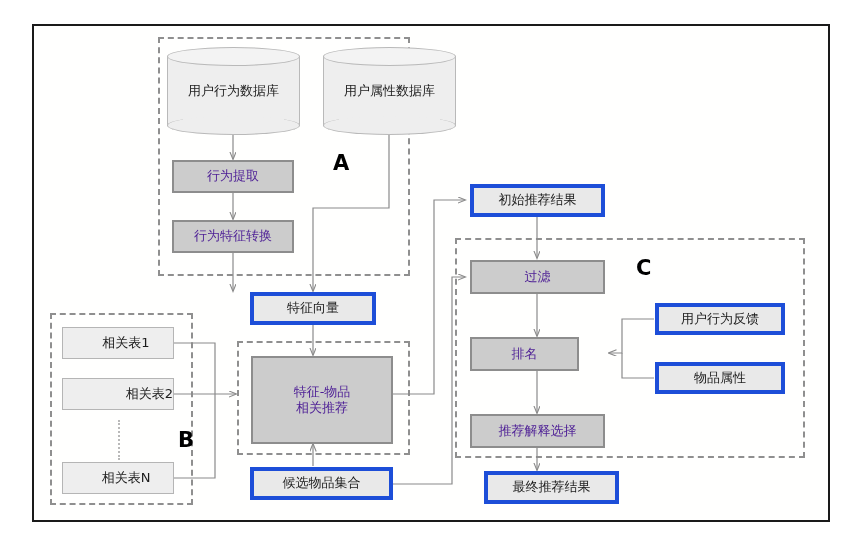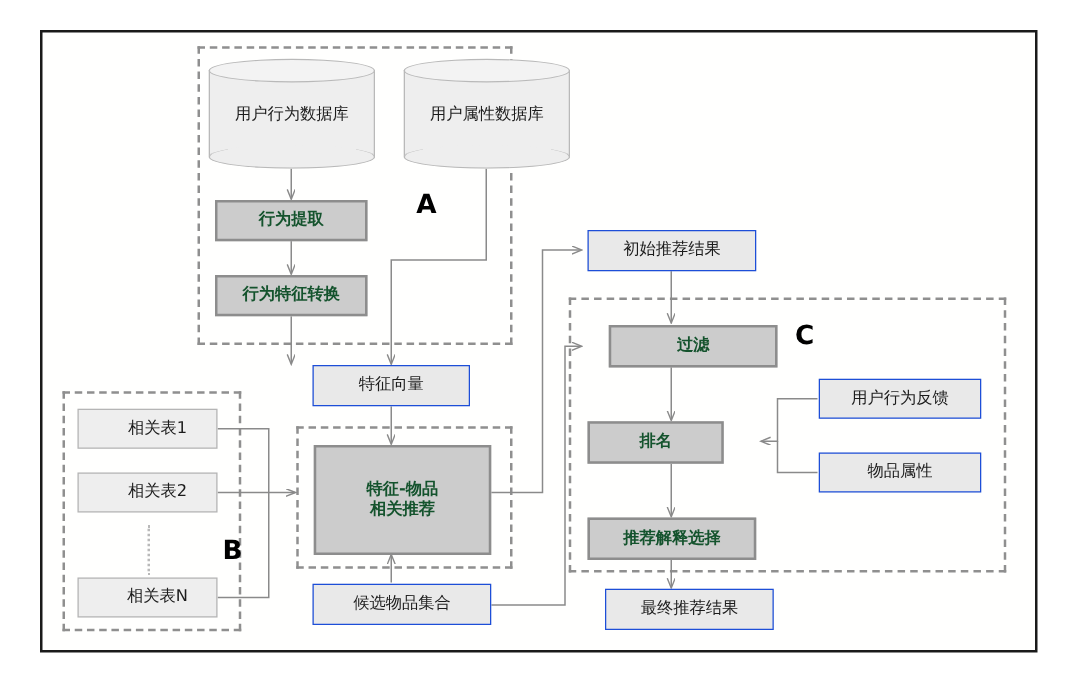--- a/index.html
+++ b/index.html
@@ -1,21 +1,21 @@
 <!DOCTYPE html>
 <html><head>
 <meta charset="utf-8">
 <style>
   html,body{margin:0;padding:0;background:#ffffff;}
   body{font-family:"DejaVu Sans","Liberation Sans",sans-serif;}
   #stage{position:relative;width:863px;height:542px;background:#ffffff;overflow:hidden;}
   #frame{position:absolute;left:32px;top:24px;width:798px;height:498px;border:2px solid #1a1a1a;background:#fffffe;box-sizing:border-box;}
   .node{position:absolute;box-sizing:border-box;display:flex;align-items:center;justify-content:center;text-align:center;line-height:1.25;}
-  .box-light{background:#e9e9e9;border:1px solid #1d4ed8;font-size:13px;color:#1c1c1c;}
-  .box-dark{background:#cccccc;border:2px solid #8d8d8d;font-size:13px;color:#14532d;font-weight:bold;}
+  .box-light{background:#e9e9e9;border:4px solid #1d4ed8;font-size:13px;color:#1c1c1c;}
+  .box-dark{background:#cccccc;border:2px solid #8d8d8d;font-size:13px;color:#4c1d95;}
   .box-rel{background:#eeeeee;border:1px solid #b5b5b5;font-size:13px;color:#1c1c1c;padding-left:16px;}
   .cyl{position:absolute;box-sizing:border-box;}
   .cyl .body{position:absolute;left:0;right:0;top:9px;bottom:9px;background:#eeeeee;border-left:1px solid #b9b9b9;border-right:1px solid #b9b9b9;}
   .cyl .top{position:absolute;left:0;top:0;width:100%;height:19px;border-radius:50%/50%;background:#f3f3f3;border:1px solid #b9b9b9;box-sizing:border-box;}
   .cyl .bot{position:absolute;left:0;bottom:0;width:100%;height:19px;border-radius:50%/50%;background:#eeeeee;border:1px solid #b9b9b9;border-top:none;box-sizing:border-box;}
   .cyl .cap{position:absolute;left:0;right:0;top:0;bottom:0;display:flex;align-items:center;justify-content:center;font-size:13px;color:#1c1c1c;text-align:center;}
   .dashgrp{position:absolute;box-sizing:border-box;border:2px dashed #8f8f8f;}
   .grplabel{position:absolute;font-weight:bold;font-size:21px;color:#000;font-family:"DejaVu Sans","Liberation Sans",sans-serif;}
   svg.wires{position:absolute;left:0;top:0;width:863px;height:542px;pointer-events:none;}
   .dots{position:absolute;width:2px;border-left:2px dotted #b9b9b9;}
@@ -95,29 +95,29 @@
   <div class="node box-dark" style="left:172px;top:220px;width:122px;height:33px;">行为特征转换</div>
   <div class="node box-dark" style="left:251px;top:356px;width:142px;height:88px;flex-direction:column;">
     <span>特征-物品</span>
     <span>相关推荐</span>
   </div>
   <div class="node box-light" style="left:250px;top:467px;width:143px;height:33px;">候选物品集合</div>
 
   <div class="node box-rel" style="left:62px;top:327px;width:112px;height:32px;">
       <span>相关表1</span>
     </div>
-  <div class="node box-rel" style="left:62px;top:378px;width:112px;height:32px;">
+  <div class="node box-rel" style="left:62px;top:378px;width:112px;height:32px;justify-content:flex-end;">
       <span>相关表2</span>
     </div>
   <div class="dots" style="left:118px;top:420px;height:40px;"></div>
   <div class="node box-rel" style="left:62px;top:462px;width:112px;height:32px;">
       <span>相关表N</span>
     </div>
 
   <div class="node box-light" style="left:470px;top:184px;width:135px;height:33px;">初始推荐结果</div>
-  <div class="node box-dark" style="left:470px;top:260px;width:135px;height:34px;margin-left:17px;">过滤</div>
+  <div class="node box-dark" style="left:470px;top:260px;width:135px;height:34px;">过滤</div>
   <div class="node box-dark" style="left:470px;top:337px;width:109px;height:34px;">排名</div>
   <div class="node box-dark" style="left:470px;top:414px;width:135px;height:34px;">推荐解释选择</div>
   <div class="node box-light" style="left:484px;top:471px;width:135px;height:33px;">最终推荐结果</div>
 
   <div class="node box-light" style="left:655px;top:303px;width:130px;height:32px;">用户行为反馈</div>
   <div class="node box-light" style="left:655px;top:362px;width:130px;height:32px;">物品属性</div>
 </div>
 
 </body></html>

